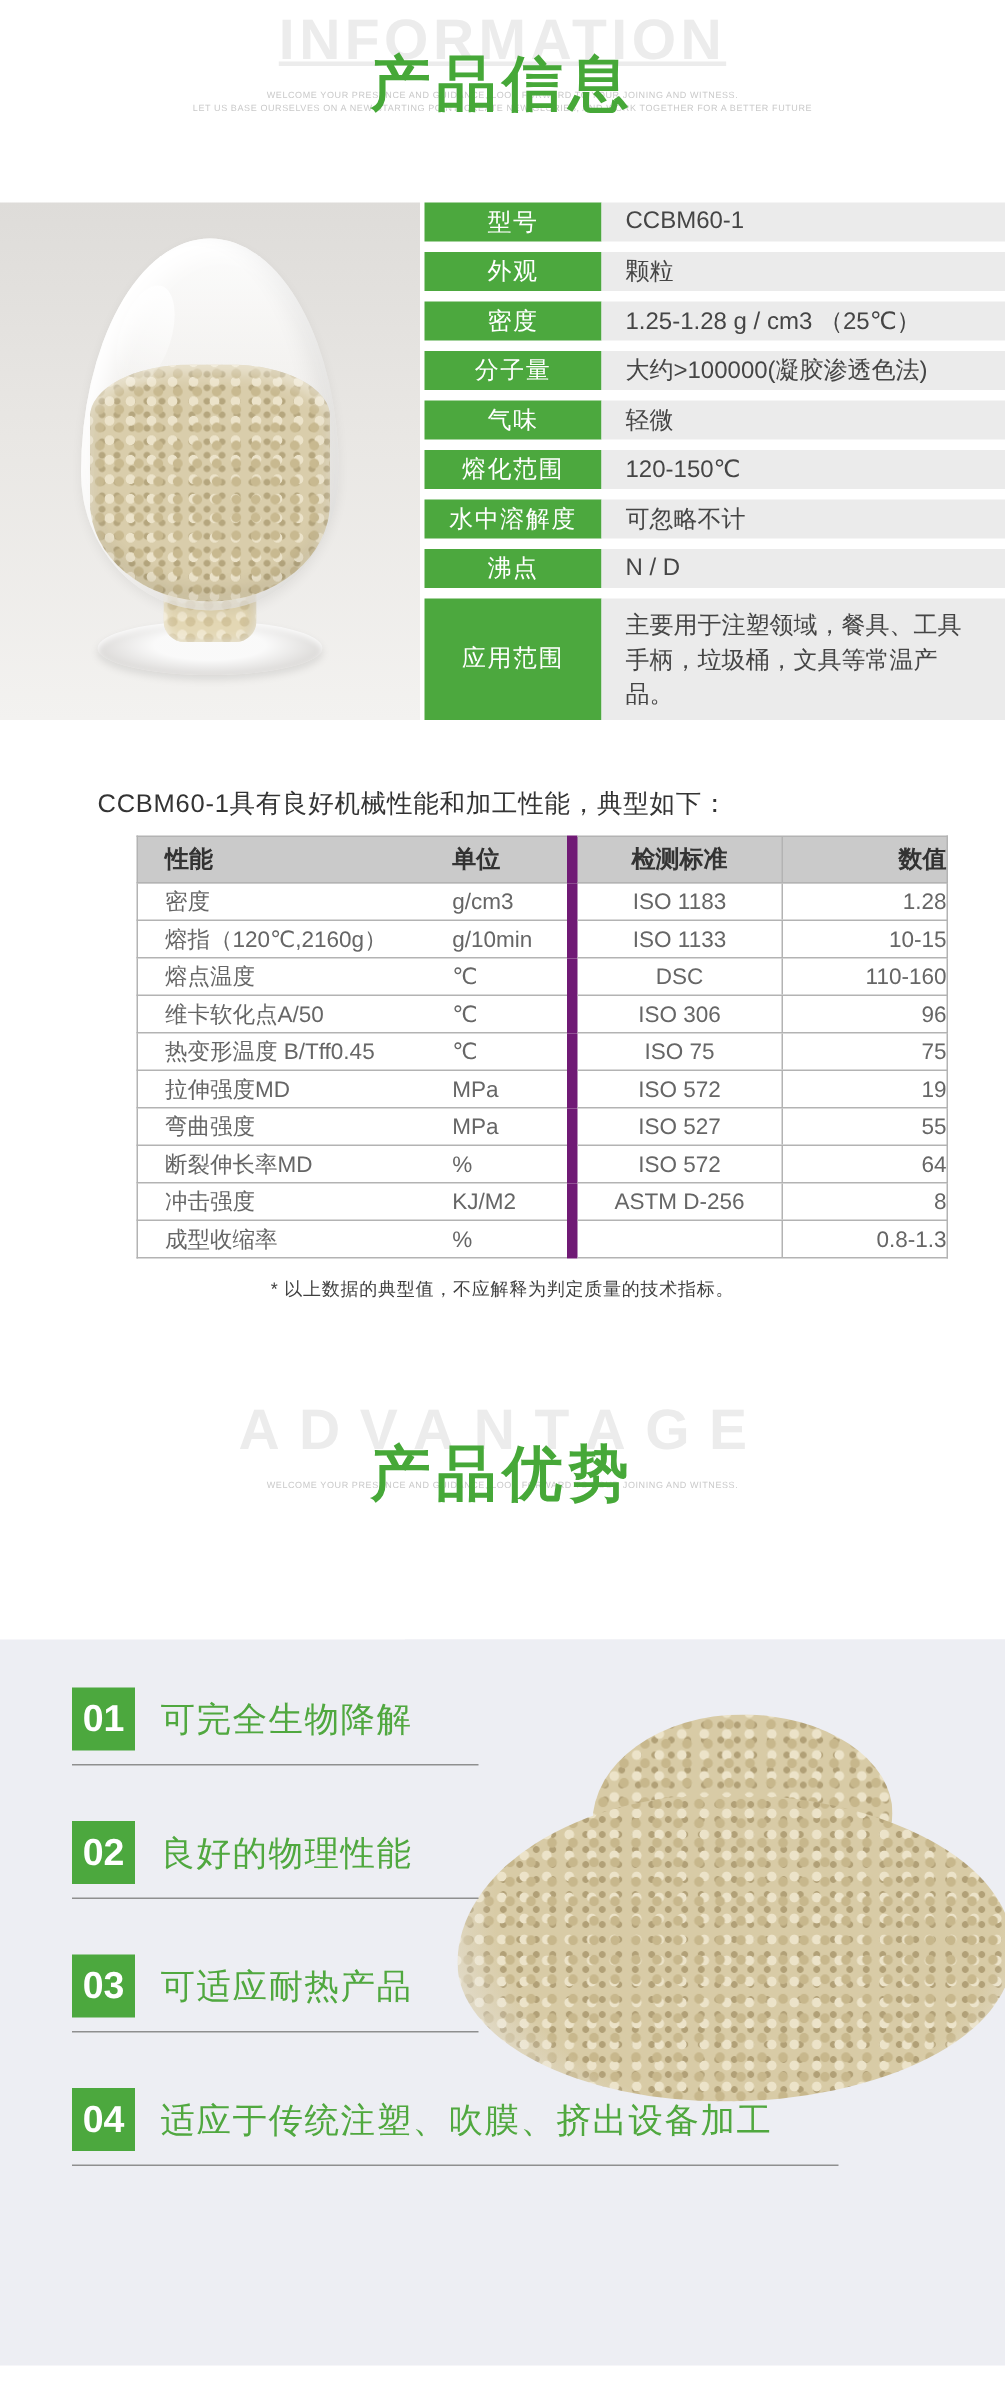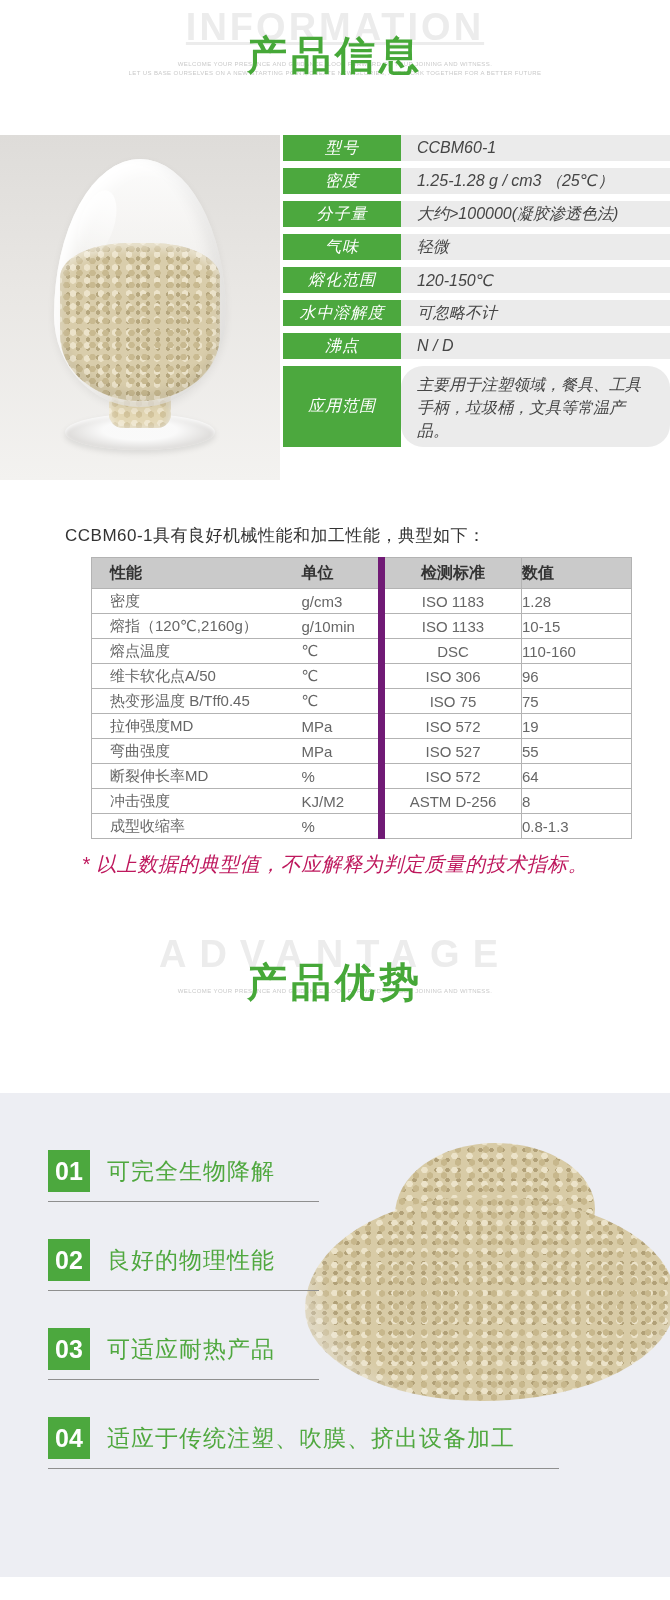--- a/index.html
+++ b/index.html
@@ -10,21 +10,21 @@
   .sec-header { position:absolute; left:0; width:100%; text-align:center; }
   .watermark { font-weight:bold; color:#ececec; line-height:1; user-select:none; }
   .wm-info { font-size:38px; letter-spacing:3px;text-decoration:underline; }
   .wm-adv  { font-size:38px; letter-spacing:13px; }
   .sec-title { position:absolute; top:20px; left:0; width:100%; text-align:center;
                font-size:40px; font-weight:bold; color:#46a838; letter-spacing:4px;
                text-shadow:0 1px 0 rgba(255,255,255,.4); }
   .sec-sub { margin-top:14px; font-size:6px; line-height:9px; color:#c9c9c9; letter-spacing:.4px; }
 
   
-  .product-row { position:absolute; top:135px; left:0; width:670px; height:345px; display:flex;font-style:italic; }
+  .product-row { position:absolute; top:135px; left:0; width:670px; height:345px; display:flex; }
   .photo { position:relative; width:280px; height:345px; flex:0 0 280px;
            background:linear-gradient(180deg,#dedcd9 0%,#e9e7e4 45%,#f3f2f0 100%); overflow:hidden; }
   .glass-base { position:absolute; left:50%; bottom:30px; transform:translateX(-50%);
            width:150px; height:36px; border-radius:50%;
            background:radial-gradient(ellipse at 50% 45%, rgba(250,250,250,.95) 35%, rgba(214,212,210,.85) 75%, rgba(234,232,230,.4) 100%);
            box-shadow:0 3px 6px rgba(0,0,0,.10), inset 0 2px 4px rgba(255,255,255,.9); }
   .glass-stem { position:absolute; left:50%; bottom:52px; transform:translateX(-50%);
            width:62px; height:52px; border-radius:8px 8px 14px 14px;
            background-color:#e3d7b4;
            background-image:radial-gradient(circle,#d3c49c 3px,transparent 3.5px),
@@ -51,53 +51,53 @@
 
   
   .spec-list { display:flex; flex-direction:column; margin-left:3px; flex:1; }
   .spec-row { display:flex; height:26px; margin-bottom:7px; }
   .spec-row.tall { height:81px; margin-bottom:0; }
   .spec-label { width:118px; flex:0 0 118px; background:#4ca83e; color:#fff;
                 display:flex; align-items:center; justify-content:center;
                 font-size:16px; letter-spacing:1px; }
   .spec-value { flex:1; background:#ebebeb; color:#454545; font-size:16px;
                 display:flex; align-items:center; padding-left:16px; }
-  .spec-row.tall .spec-value { display:block; padding:7px 26px 0 16px; line-height:23px;border-radius:22px; }
+  .spec-row.tall .spec-value { display:block; padding:7px 26px 0 16px; line-height:23px; }
 
   
   .intro { position:absolute; top:524px; left:65px; font-size:17px; color:#333; letter-spacing:.5px; }
   .props-table { position:absolute; top:557px; left:63px; border-collapse:collapse;
                  width:540px; table-layout:fixed;margin-left:28px; }
   .props-table th, .props-table td { border-top:1px solid #b3b3b3; border-bottom:1px solid #b3b3b3;
                  font-weight:normal; color:#666; font-size:15px; height:25px; padding:0; }
   .props-table th { background:#cacaca; color:#333; font-size:16px; height:31px; font-weight:bold; }
   .props-table .c1 { width:210px; text-align:left; padding-left:18px; }
   .props-table .c2 { width:80px;  text-align:left; }
   .props-table .c3 { width:140px; text-align:center; border-left:7px solid #701a75; }
-  .props-table .c4 { width:110px; text-align:left; border-left:1px solid #b3b3b3; }
+  .props-table .c4 { width:110px; text-align:right; border-left:1px solid #b3b3b3; }
   .props-table tr > .c1 { border-left:1px solid #b3b3b3; }
   .props-table tr > .c4 { border-right:1px solid #b3b3b3; }
   .footnote { position:absolute; top:851px; left:0; width:100%; text-align:center;
-              font-size:20px; color:#be185d; letter-spacing:.5px;font-style:italic; }
+              font-size:12px; color:#404040; letter-spacing:.5px; }
 
   
   .adv-section { position:absolute; top:1093px; left:0; width:670px; height:484px;
                  background:#edeef3; overflow:hidden; }
   .pellet-pile { position:absolute; top:8px; right:-30px; width:420px; height:330px; }
   .pile-blob { position:absolute;
            background-color:#d8cba6;
            background-image:radial-gradient(circle,#c7b78c 3px,transparent 3.5px),
                             radial-gradient(circle,#ece3c9 3px,transparent 3.5px),
                             radial-gradient(circle,#b1a077 2px,transparent 2.5px);
            background-size:14px 13px,15px 14px,11px 10px; background-position:0 0,7px 6px,3px 2px; }
   .pile-top { top:42px; left:115px; width:200px; height:120px; border-radius:50% 50% 45% 55%/60% 55% 45% 40%; }
   .pile-main { top:95px; left:25px; width:370px; height:205px; border-radius:48% 52% 52% 48%/55% 50% 48% 45%; }
   .pile-fade { position:absolute; inset:-10px;
            background:radial-gradient(ellipse at 52% 52%, rgba(237,238,243,0) 52%, rgba(237,238,243,.85) 74%, #edeef3 88%); }
-  .adv-list { position:relative; padding:32px 0 0 48px; display:flex; flex-direction:column; align-items:flex-start;margin-top:25px; }
+  .adv-list { position:relative; padding:32px 0 0 48px; display:flex; flex-direction:column; align-items:flex-start; }
   .adv-item { display:flex; align-items:center; border-bottom:1px solid #8f8f8f;
               padding:0 44px 9px 0; margin-bottom:37px; background:transparent; }
   .adv-num { width:42px; height:42px; flex:0 0 42px; background:#4ca83e; color:#fff;
              font-size:25px; font-weight:bold; display:flex; align-items:center; justify-content:center; }
   .adv-text { margin-left:17px; font-size:23px; color:#50a83f; letter-spacing:1px; white-space:nowrap; }
 </style>
 </head>
 <body>
 
 <div class="page">
@@ -120,20 +120,24 @@
         <div class="egg-shine"></div>
       </div>
     </div>
 
     <div class="spec-list">
       <div class="spec-row">
         <div class="spec-label">型号</div>
         <div class="spec-value">CCBM60-1</div>
       </div>
       <div class="spec-row">
+        <div class="spec-label">外观</div>
+        <div class="spec-value">颗粒</div>
+      </div>
+      <div class="spec-row">
         <div class="spec-label">密度</div>
         <div class="spec-value">1.25-1.28 g / cm3 （25℃）</div>
       </div>
       <div class="spec-row">
         <div class="spec-label">分子量</div>
         <div class="spec-value">大约&gt;100000(凝胶渗透色法)</div>
       </div>
       <div class="spec-row">
         <div class="spec-label">气味</div>
         <div class="spec-value">轻微</div>

